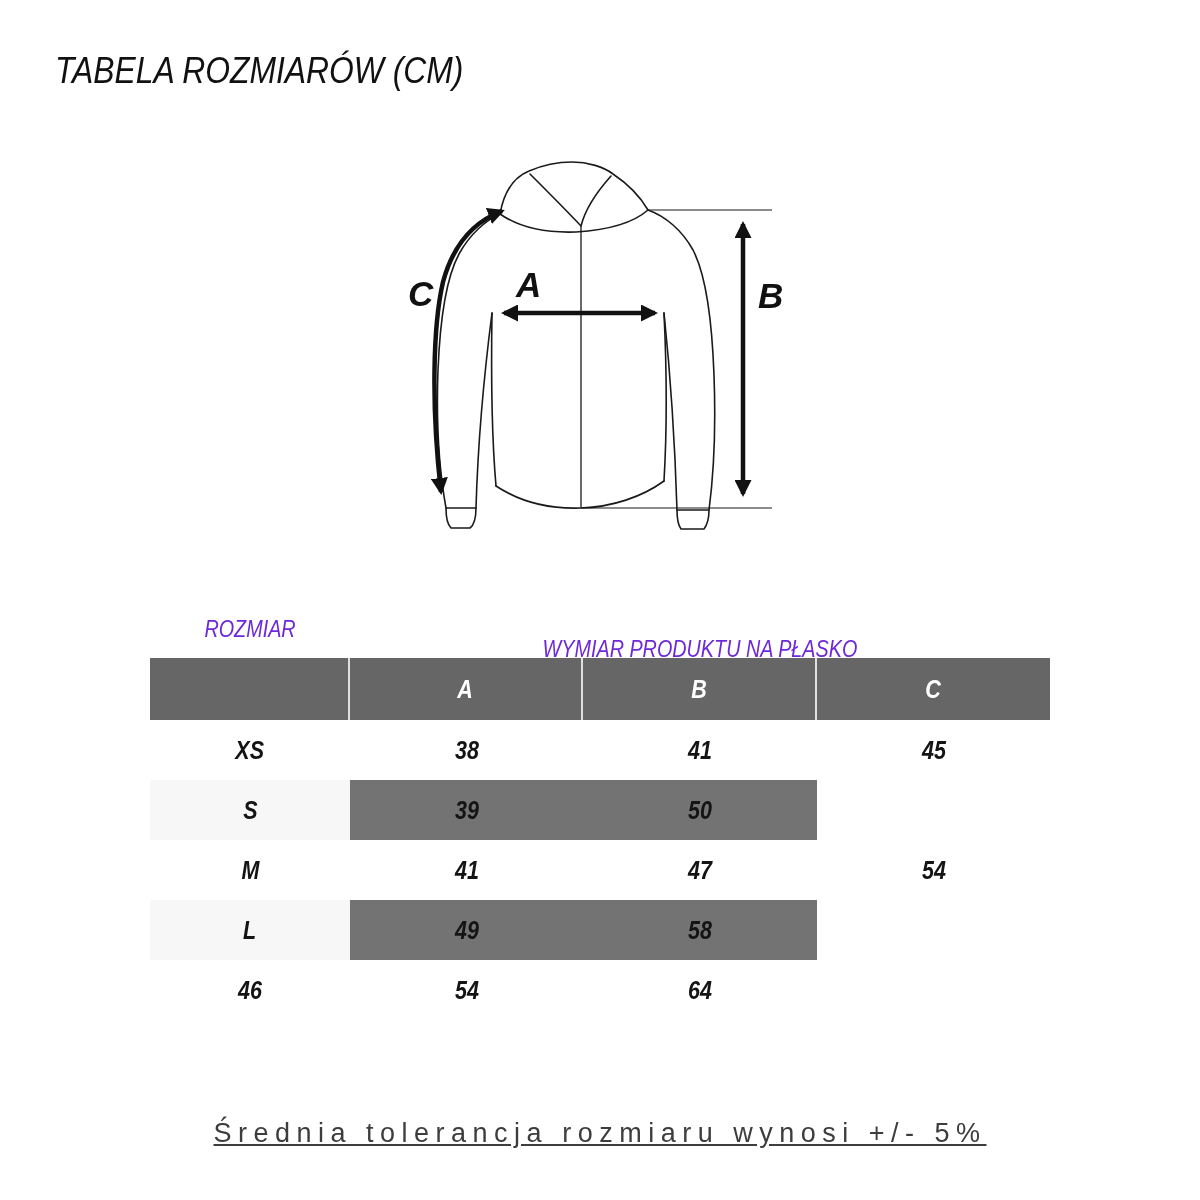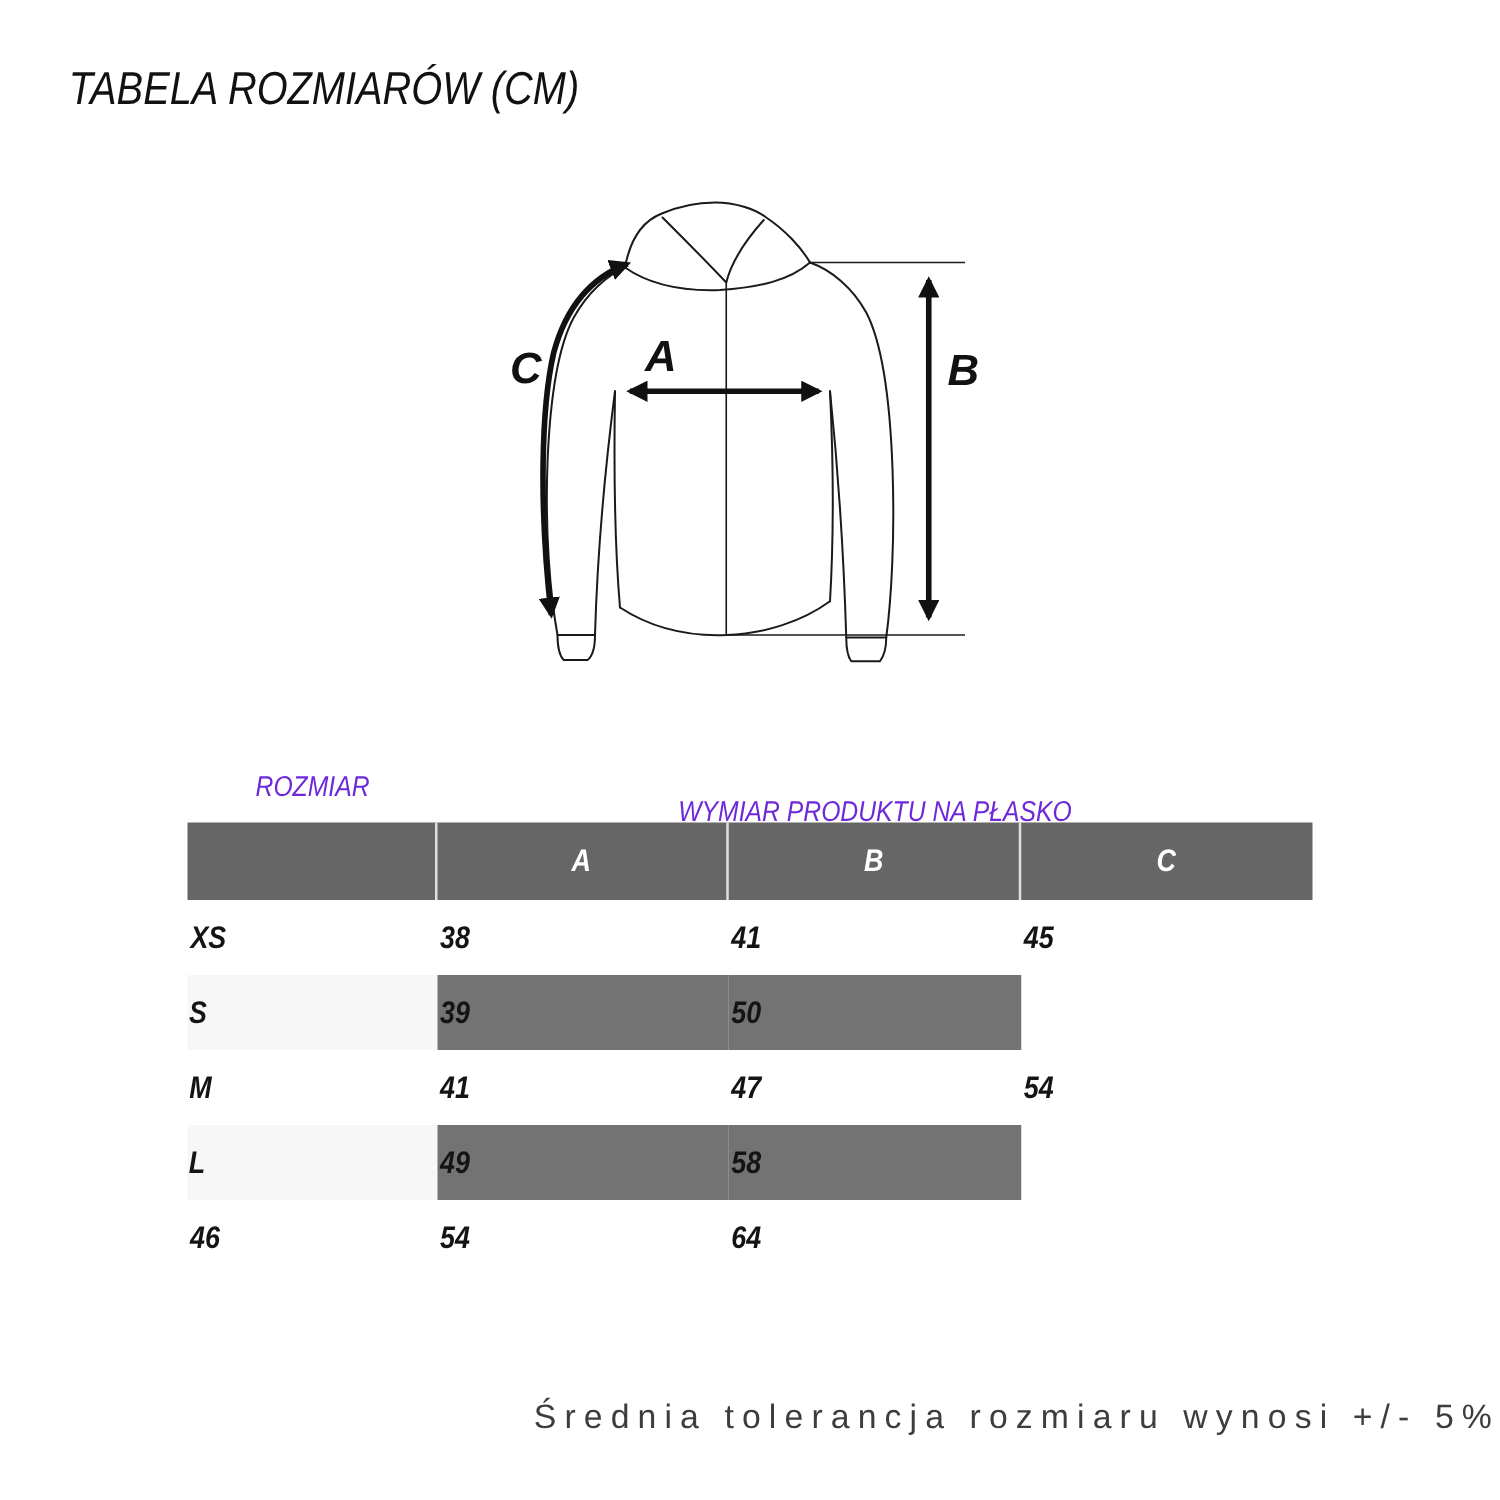--- a/index.html
+++ b/index.html
@@ -31,30 +31,30 @@
   .table{position:absolute;left:150px;top:658px;width:900px;}
   .thead{display:grid;grid-template-columns:200px 233px 234px 233px;height:62px;background:#666666;}
   .hcell{
     display:flex;align-items:center;justify-content:center;
     color:#ffffff;font-size:25px;font-weight:bold;font-style:italic;
     border-right:2px solid #e0e0e0;box-sizing:border-box;
   }
   .hcell:last-child{border-right:none;}
   .trow{display:grid;grid-template-columns:200px 233px 234px 233px;height:60px;}
   .trow .cell{
-    display:flex;align-items:center;justify-content:flex-start;
+    display:flex;align-items:center;justify-content:center;
     font-size:25px;font-weight:bold;font-style:italic;color:#141414;
   }
   .trow.stripe .cell{background:#737373;}
   .trow.stripe .cell.size{background:#f7f7f7;}
 
   .footer{
     position:absolute;left:0;top:1118px;width:1200px;height:40px;
-    text-align:right;font-size:27px;font-weight:300;
-    letter-spacing:6.5px;color:#3d3d3d;
+    text-align:center;font-size:27px;font-weight:300;
+    letter-spacing:6.5px;color:#3d3d3d;text-decoration:underline;
   }
 </style>
 </head>
 <body>
 
 <div class="canvas">
 
   <h1 class="title"><span class="cond">TABELA ROZMIARÓW (CM)</span></h1>
 
   <svg class="diagram" viewBox="0 0 440 420" xmlns="http://www.w3.org/2000/svg">

